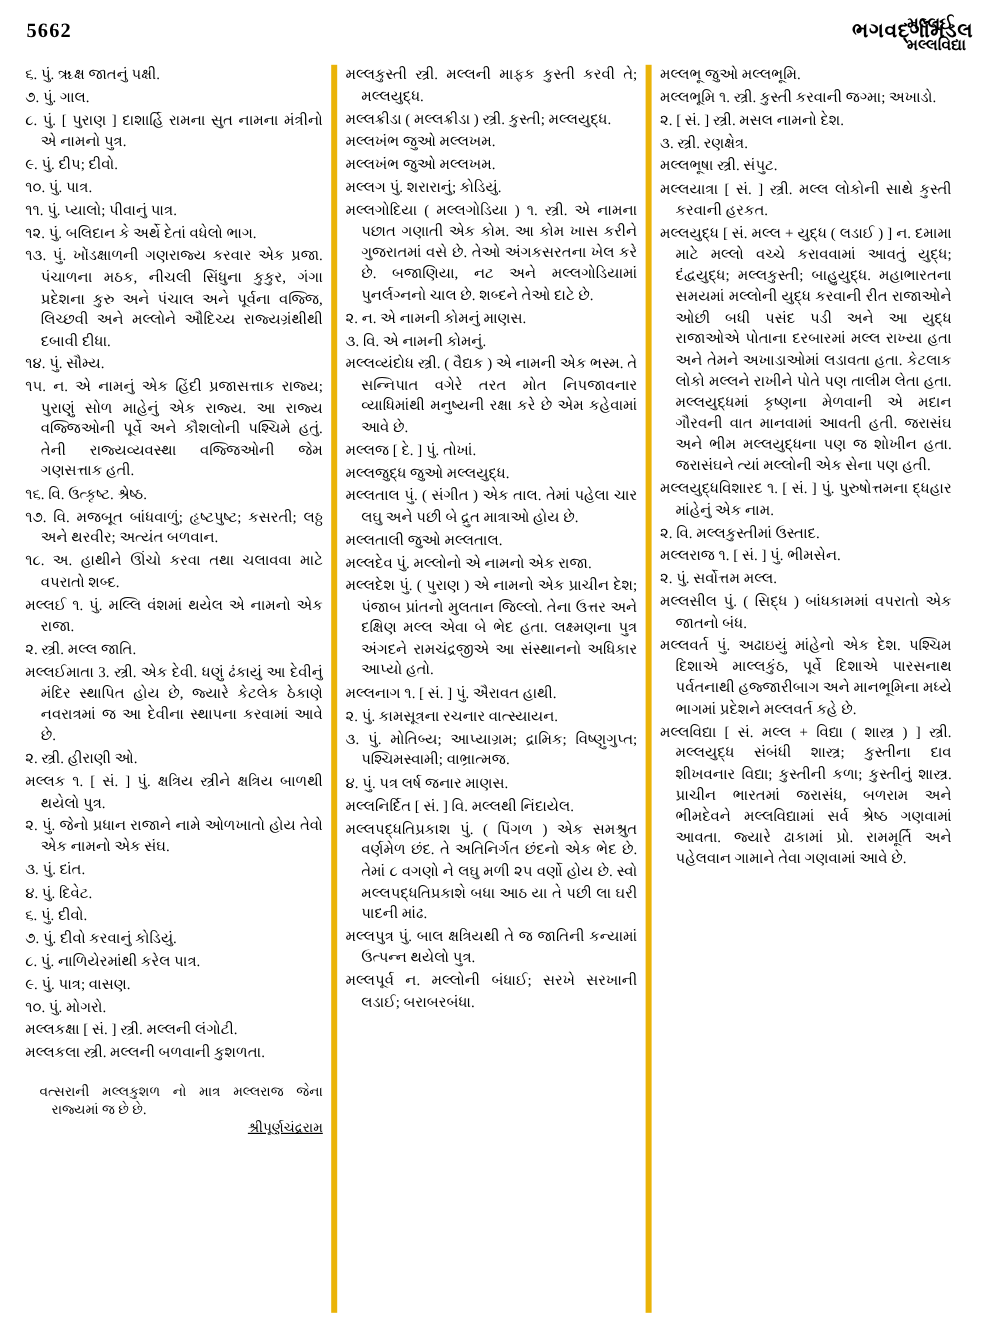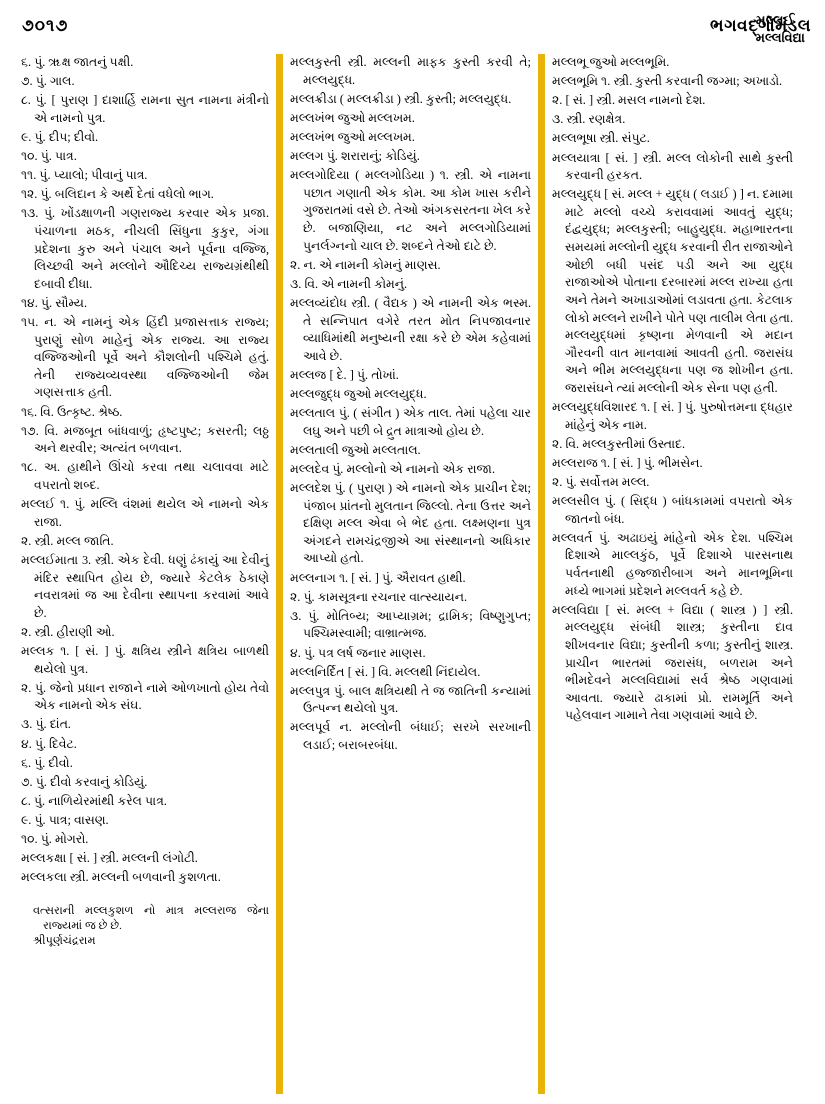--- a/index.html
+++ b/index.html
@@ -61,52 +61,53 @@
   }
   .col {
     width: 262px;
     padding: 0 7px;
     box-sizing: border-box;
     font-size: 12.4px;
     line-height: 1.42;
     text-align: justify;
   }
   .col.mid, .col.right {
-    border-left: 7px solid #eab308;
+    border-left: 5px solid #eab308;
   }
   .entry {
     margin: 0 0 1.5px 0;
     text-indent: 0;
   }
   .entry.hang {
     padding-left: 13px;
     text-indent: -13px;
   }
   .footer-note {
     margin-top: 16px;
     padding-left: 22px;
     text-indent: -10px;
     font-size: 11.4px;
     line-height: 1.35;
   }
   .sig {
     display: block;
-    text-align: left;
+    text-align: right;
     font-size: 11.4px;
     margin-top: -1px;
+    text-decoration: underline;
   }
   .clearfix::after { content: ""; display: table; clear: both; }
 </style>
 </head>
 <body>
 
 <div class="page">
 
   <div class="page-header">
-    <div class="folio-left">૭૦૧૭</div>
+    <div class="folio-left">5662</div>
     <div class="running-title">ભગવદ્ગોમંડલ</div>
     <div class="folio-right">
       <div>મલ્લઈ</div>
       <div>મલ્લવિદ્યા</div>
     </div>
   </div>
 
   <div class="columns">
 
     <div class="col left">
@@ -161,20 +162,21 @@
       <p class="entry hang">મલ્લજુદ્ધ જુઓ મલ્લયુદ્ધ.</p>
       <p class="entry hang">મલ્લતાલ પું. ( સંગીત ) એક તાલ. તેમાં પહેલા ચાર લઘુ અને પછી બે દ્રુત માત્રાઓ હોય છે.</p>
       <p class="entry hang">મલ્લતાલી જુઓ મલ્લતાલ.</p>
       <p class="entry hang">મલ્લદેવ પું. મલ્લોનો એ નામનો એક રાજા.</p>
       <p class="entry hang">મલ્લદેશ પું. ( પુરાણ ) એ નામનો એક પ્રાચીન દેશ; પંજાબ પ્રાંતનો મુલતાન જિલ્લો. તેના ઉત્તર અને દક્ષિણ મલ્લ એવા બે ભેદ હતા. લક્ષ્મણના પુત્ર અંગદને રામચંદ્રજીએ આ સંસ્થાનનો અધિકાર આપ્યો હતો.</p>
       <p class="entry hang">મલ્લનાગ ૧. [ સં. ] પું. ઐરાવત હાથી.</p>
       <p class="entry hang">૨. પું. કામસૂત્રના રચનાર વાત્સ્યાયન.</p>
       <p class="entry hang">૩. પું. મોતિબ્ય; આપ્યાગ્રમ; દ્રામિક; વિષ્ણુગુપ્ત; પશ્ચિમસ્વામી; વાભ્રાત્મજ.</p>
       <p class="entry hang">૪. પું. પત્ર લર્ષ જનાર માણસ.</p>
       <p class="entry hang">મલ્લનિર્દિત [ સં. ] વિ. મલ્લથી નિંદાયેલ.</p>
+      <p class="entry hang">મલ્લપદ્ધતિપ્રકાશ પું. ( પિંગળ ) એક સમશ્રુત વર્ણમેળ છંદ. તે અતિનિર્ગત છંદનો એક ભેદ છે. તેમાં ૮ વગણો ને લઘુ મળી ૨૫ વર્ણો હોય છે. સ્વો મલ્લપદ્ધતિપ્રકાશે બધા આઠ યા તે પછી લા ઘરી પાદની માંઢ.</p>
       <p class="entry hang">મલ્લપુત્ર પું. બાલ ક્ષત્રિયથી તે જ જાતિની કન્યામાં ઉત્પન્ન થયેલો પુત્ર.</p>
       <p class="entry hang">મલ્લપૂર્વ ન. મલ્લોની બંધાઈ; સરખે સરખાની લડાઈ; બરાબરબંધા.</p>
       <p class="entry hang"></p>
     </div>
 
     <div class="col right">
       <p class="entry hang">મલ્લભૂ જુઓ મલ્લભૂમિ.</p>
       <p class="entry hang">મલ્લભૂમિ ૧. સ્ત્રી. કુસ્તી કરવાની જગ્મા; અખાડો.</p>
       <p class="entry hang">૨. [ સં. ] સ્ત્રી. મસલ નામનો દેશ.</p>
       <p class="entry hang">૩. સ્ત્રી. રણક્ષેત્ર.</p>

